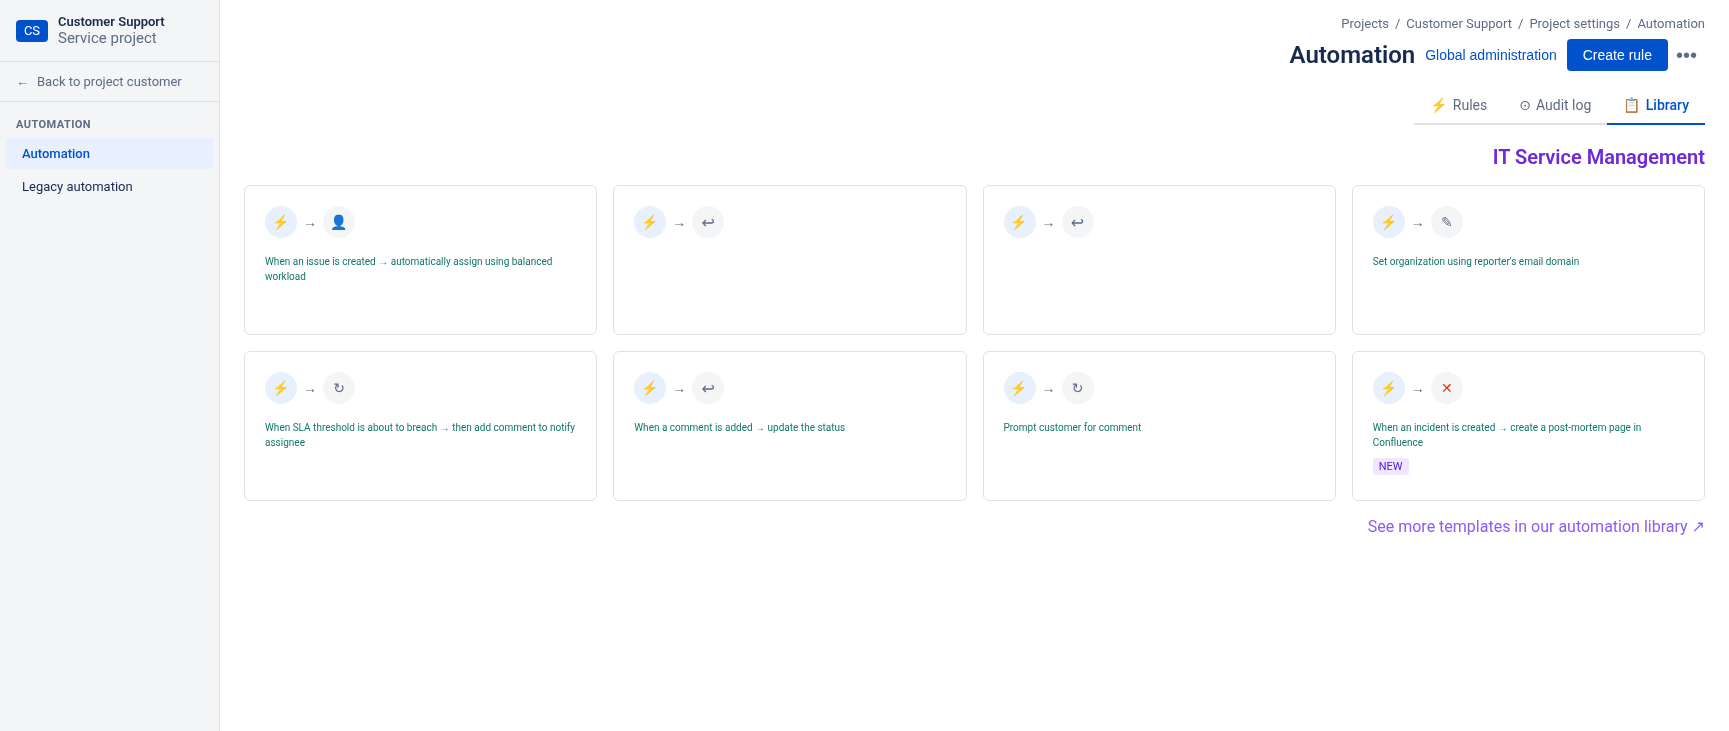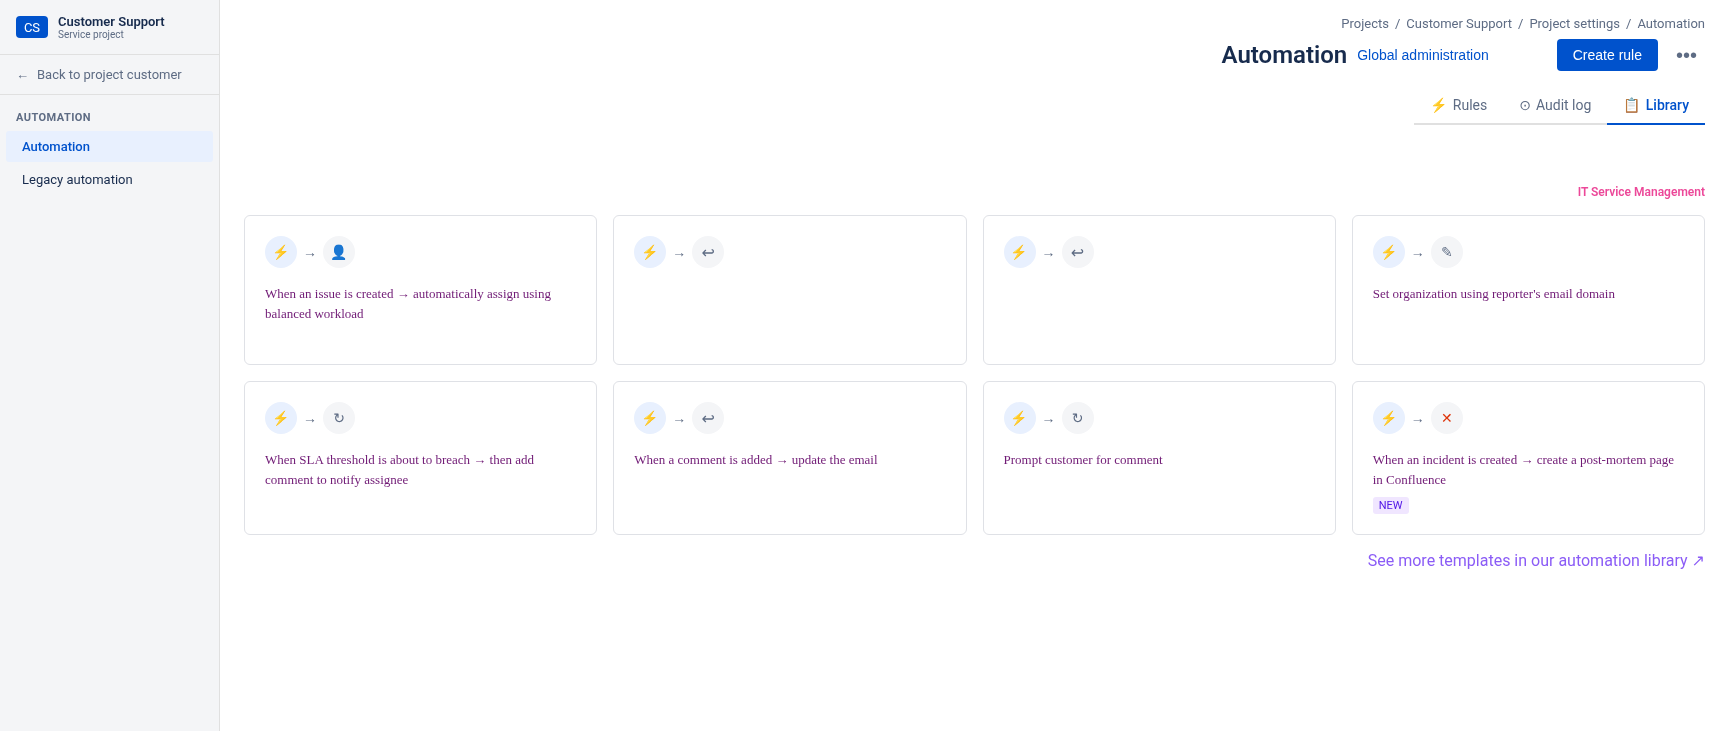--- a/index.html
+++ b/index.html
@@ -32,21 +32,21 @@
       justify-content: center;
       color: white;
       font-size: 13px;
     }
     .sidebar-project-name {
       font-weight: 600;
       font-size: 13px;
       color: #172b4d;
     }
     .sidebar-project-type {
-      font-size: 10px;
+      font-size: 15px;
       color: #5e6c84;
     }
     .sidebar-back {
       display: flex;
       align-items: center;
       gap: 8px;
       padding: 12px 16px;
       cursor: pointer;
       font-size: 13px;
       color: #5e6c84;
@@ -107,41 +107,39 @@
       margin-bottom: 16px;
     }
     .page-title {
       font-size: 24px;
       font-weight: 600;
       color: #172b4d;
     }
     .header-actions {
       display: flex;
       align-items: center;
-      gap: 10px;
     }
     .btn-global-admin {
       background: transparent;
       border: none;
       color: #0052cc;
       font-size: 14px;
       cursor: pointer;
       padding: 6px 10px;
       font-weight: 500;
     }
     .btn-create-rule {
       background: #0052cc;
       color: white;
       border: none;
       border-radius: 4px;
       padding: 8px 16px;
       font-size: 14px;
       font-weight: 500;
       cursor: pointer;
-      margin-left: 48px;
     }
     .btn-more {
       background: transparent;
       border: none;
       font-size: 20px;
       cursor: pointer;
       color: #5e6c84;
       padding: 4px 8px;
     }
 
@@ -164,25 +162,24 @@
       margin-bottom: -2px;
     }
     .tab.active {
       color: #0052cc;
       border-bottom: 2px solid #0052cc;
       font-weight: 500;
     }
 
     
     .section-title {
-      font-size: 12px;
+      font-size: 20px;
       font-weight: 600;
-      color: #ec4899;
+      color: #6d28d9;
       margin-bottom: 16px;
-      margin-top: 40px;
     }
 
     
     .cards-grid {
       display: grid;
       grid-template-columns: repeat(4, 1fr);
       gap: 16px;
       margin-bottom: 16px;
     }
     .card {
@@ -221,24 +218,23 @@
       justify-content: center;
       color: #5e6c84;
       font-size: 14px;
     }
     .arrow-icon {
       color: #5e6c84;
       font-size: 14px;
       font-weight: bold;
     }
     .card-text {
-      font-size: 13px;
-      color: #701a75;
+      font-size: 10px;
+      color: #0f766e;
       line-height: 1.5;
-      font-family: Liberation Serif, serif;
     }
     .badge-new {
       display: inline-block;
       background: #f0e6ff;
       color: #5319e7;
       font-size: 11px;
       font-weight: 400;
       padding: 2px 6px;
       border-radius: 3px;
       margin-top: 8px;
@@ -362,21 +358,21 @@
       </div>
       <div class="card-text">When SLA threshold is about to breach → then add comment to notify assignee</div>
     </div>
 
     <div class="card">
       <div class="card-icons">
         <div class="icon-bolt">⚡</div>
         <span class="arrow-icon">→</span>
         <div class="icon-circle" style="font-size:16px;">↩</div>
       </div>
-      <div class="card-text">When a comment is added → update the email</div>
+      <div class="card-text">When a comment is added → update the status</div>
     </div>
 
     <div class="card">
       <div class="card-icons">
         <div class="icon-bolt">⚡</div>
         <span class="arrow-icon">→</span>
         <div class="icon-circle" style="font-size:14px;">↻</div>
       </div>
       <div class="card-text">Prompt customer for comment</div>
     </div>

